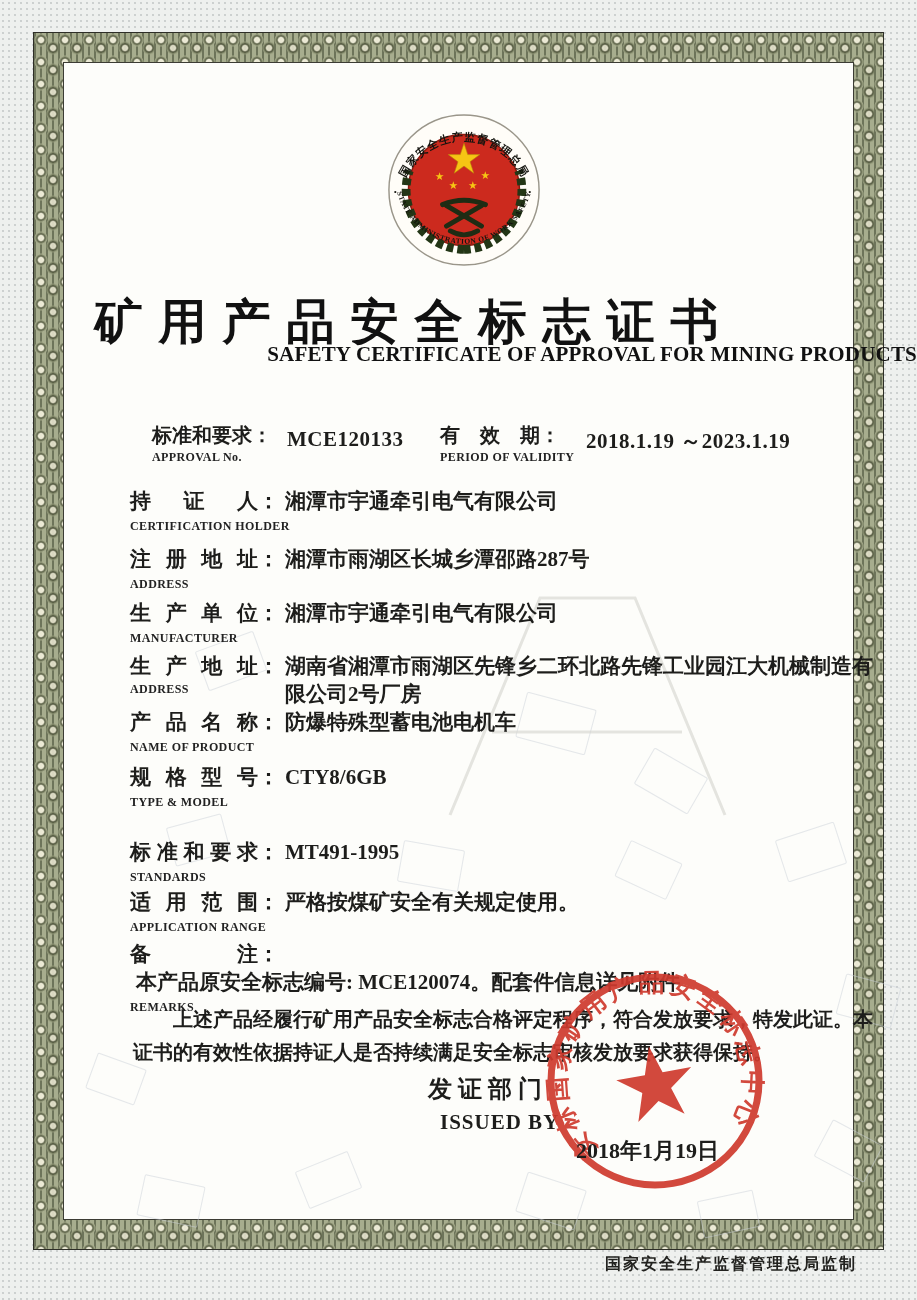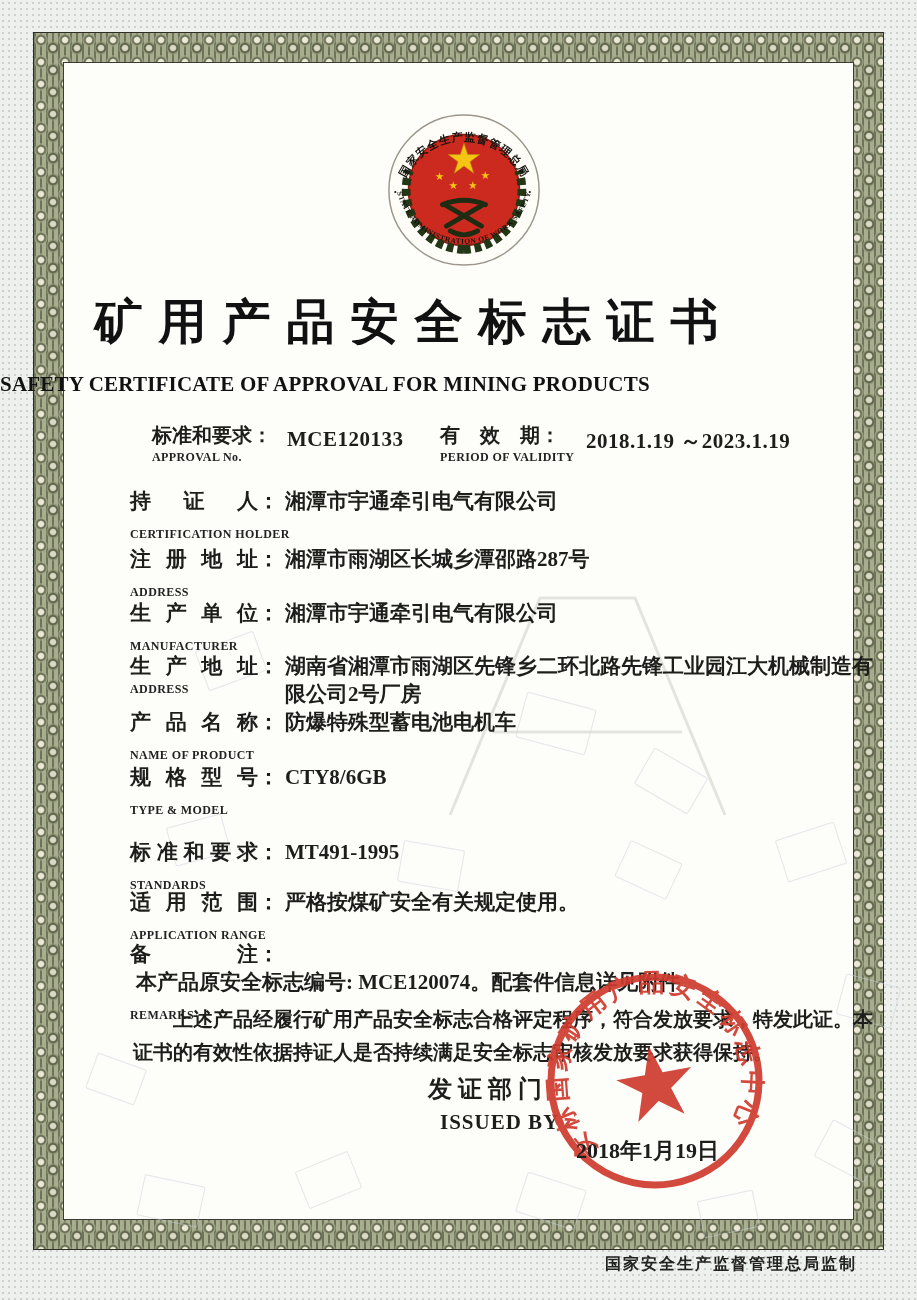--- a/index.html
+++ b/index.html
@@ -35,21 +35,21 @@
   .deco{position:absolute;border:1.5px solid #ccd1d9;opacity:.5;border-radius:2px;}
   .watermark{position:absolute;left:420px;top:580px;z-index:2;opacity:.65;}
   .content{position:absolute;inset:0;z-index:3;}
 
   .emblem{position:absolute;left:386px;top:112px;}
   .title-zh{
     position:absolute;left:0;top:290px;width:813px;text-align:center;
     font-size:48px;font-weight:bold;letter-spacing:16px;text-indent:16px;color:#111;
   }
   .title-en{
-    position:absolute;left:0;top:372px;width:917px;text-align:left;
+    position:absolute;left:0;top:342px;width:917px;text-align:right;
     font-size:21px;font-weight:bold;letter-spacing:0.2px;color:#111;
   }
 
   .zh-lab{font-size:20px;font-weight:bold;}
   .en-lab{font-size:12px;letter-spacing:.4px;margin-top:1px;font-weight:bold;color:#222;}
 
   .approval-group{position:absolute;top:422px;}
   .g1{left:152px;} .g2{left:440px;}
   .approval-value{position:absolute;top:427px;font-size:21px;font-weight:bold;letter-spacing:.5px;}
   .v1{left:287px;} .v2{left:586px;}
@@ -58,21 +58,21 @@
   .field-row .zh{
     display:inline-block;width:128px;
     text-align:justify;text-align-last:justify;
     font-size:21px;font-weight:bold;vertical-align:top;
   }
   .field-row .colon{font-size:21px;font-weight:bold;vertical-align:top;}
   .field-row .fval{
     display:inline-block;width:600px;margin-left:6px;
     font-size:21px;font-weight:bold;line-height:28px;vertical-align:top;
   }
-  .field-row .en-lab{margin-top:12px;}
+  .field-row .en-lab{margin-top:4px;}
 
   .statement{
     position:absolute;left:133px;top:1003px;width:750px;
     font-size:20px;font-weight:bold;line-height:33px;text-indent:2em;
   }
   .issuer-zh{position:absolute;left:428px;top:1073px;font-size:24px;font-weight:bold;letter-spacing:6px;}
   .issuer-en{position:absolute;left:440px;top:1110px;font-size:21px;font-weight:bold;letter-spacing:1px;}
   .issue-date{position:absolute;left:576px;top:1136px;font-size:22px;font-weight:bold;z-index:6;}
   .seal{position:absolute;left:540px;top:966px;z-index:5;transform:rotate(-10deg);opacity:.92;}
   .footer{

